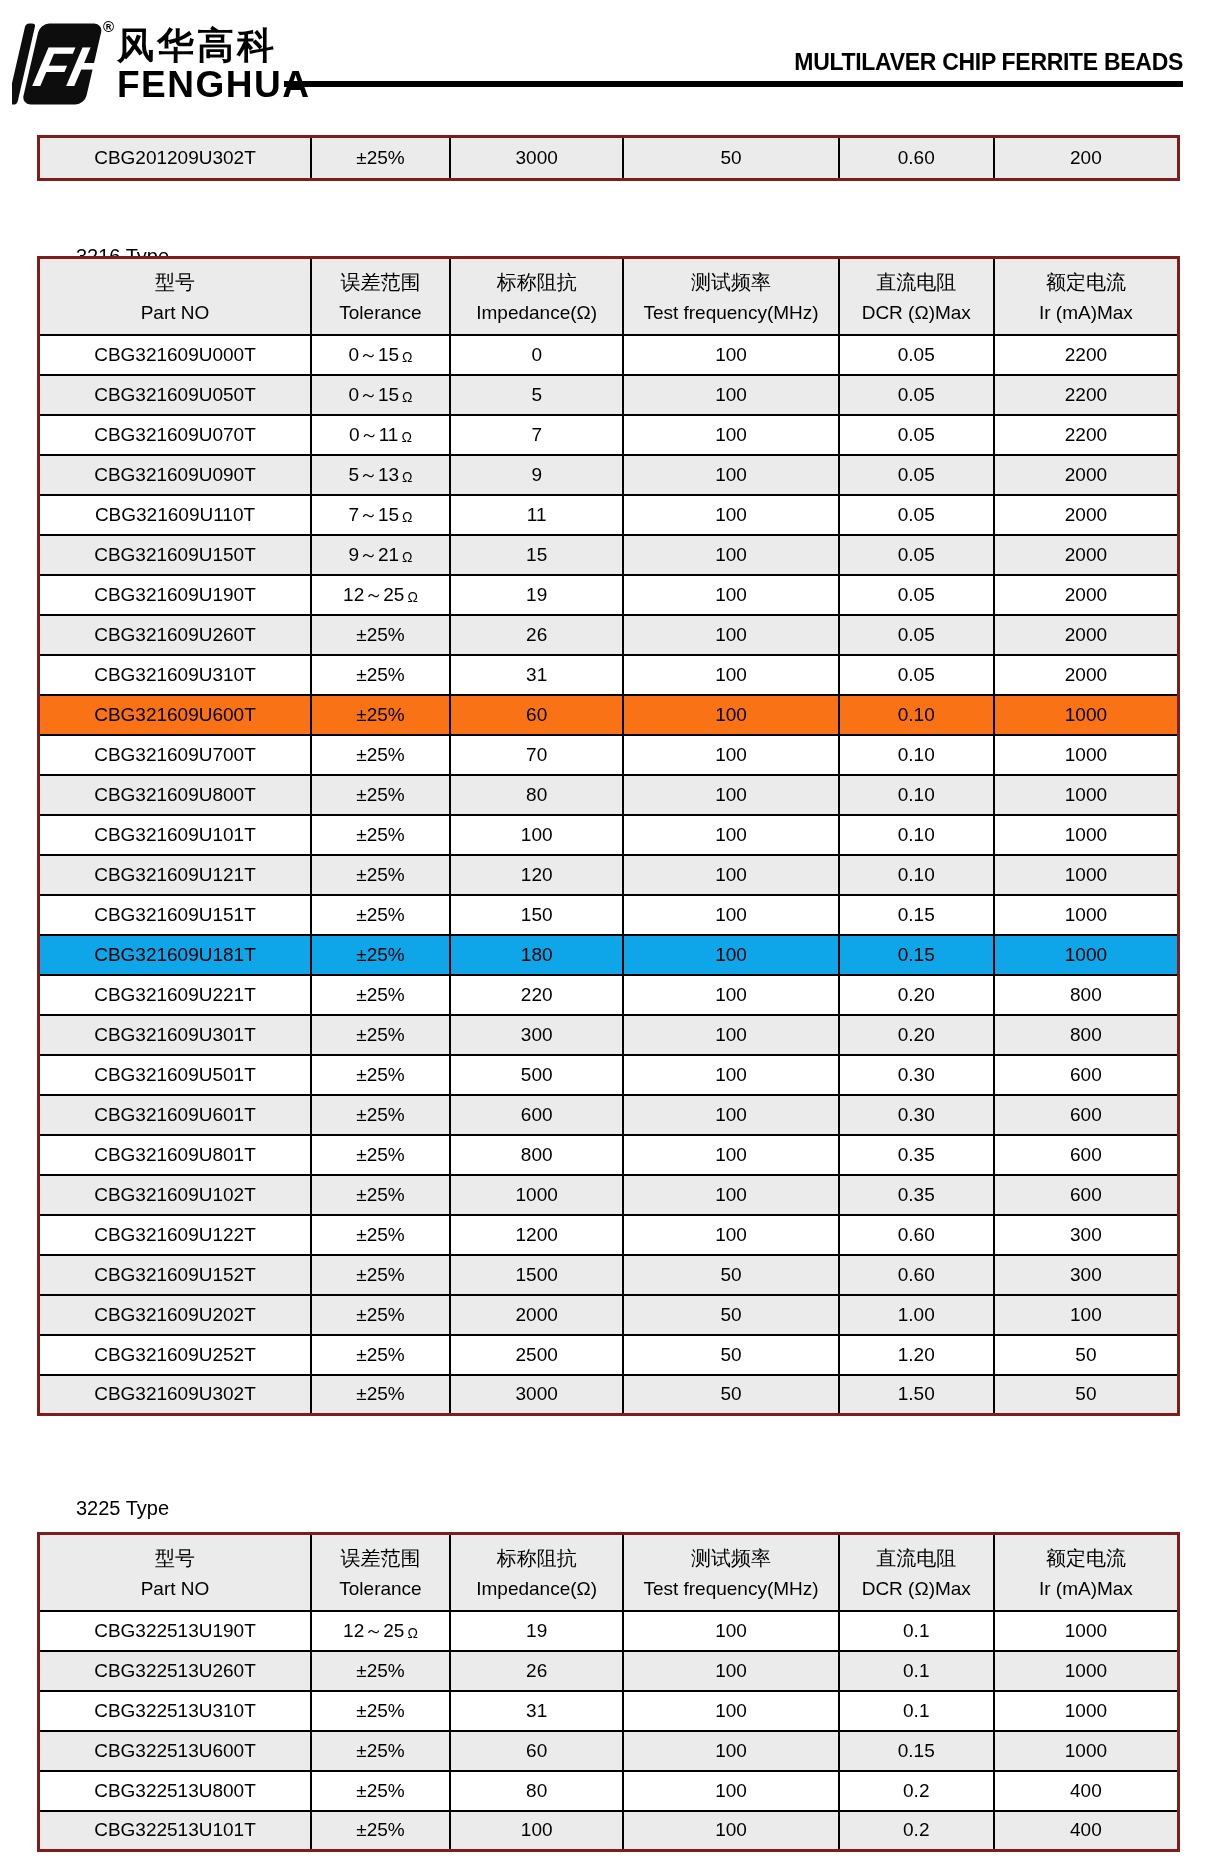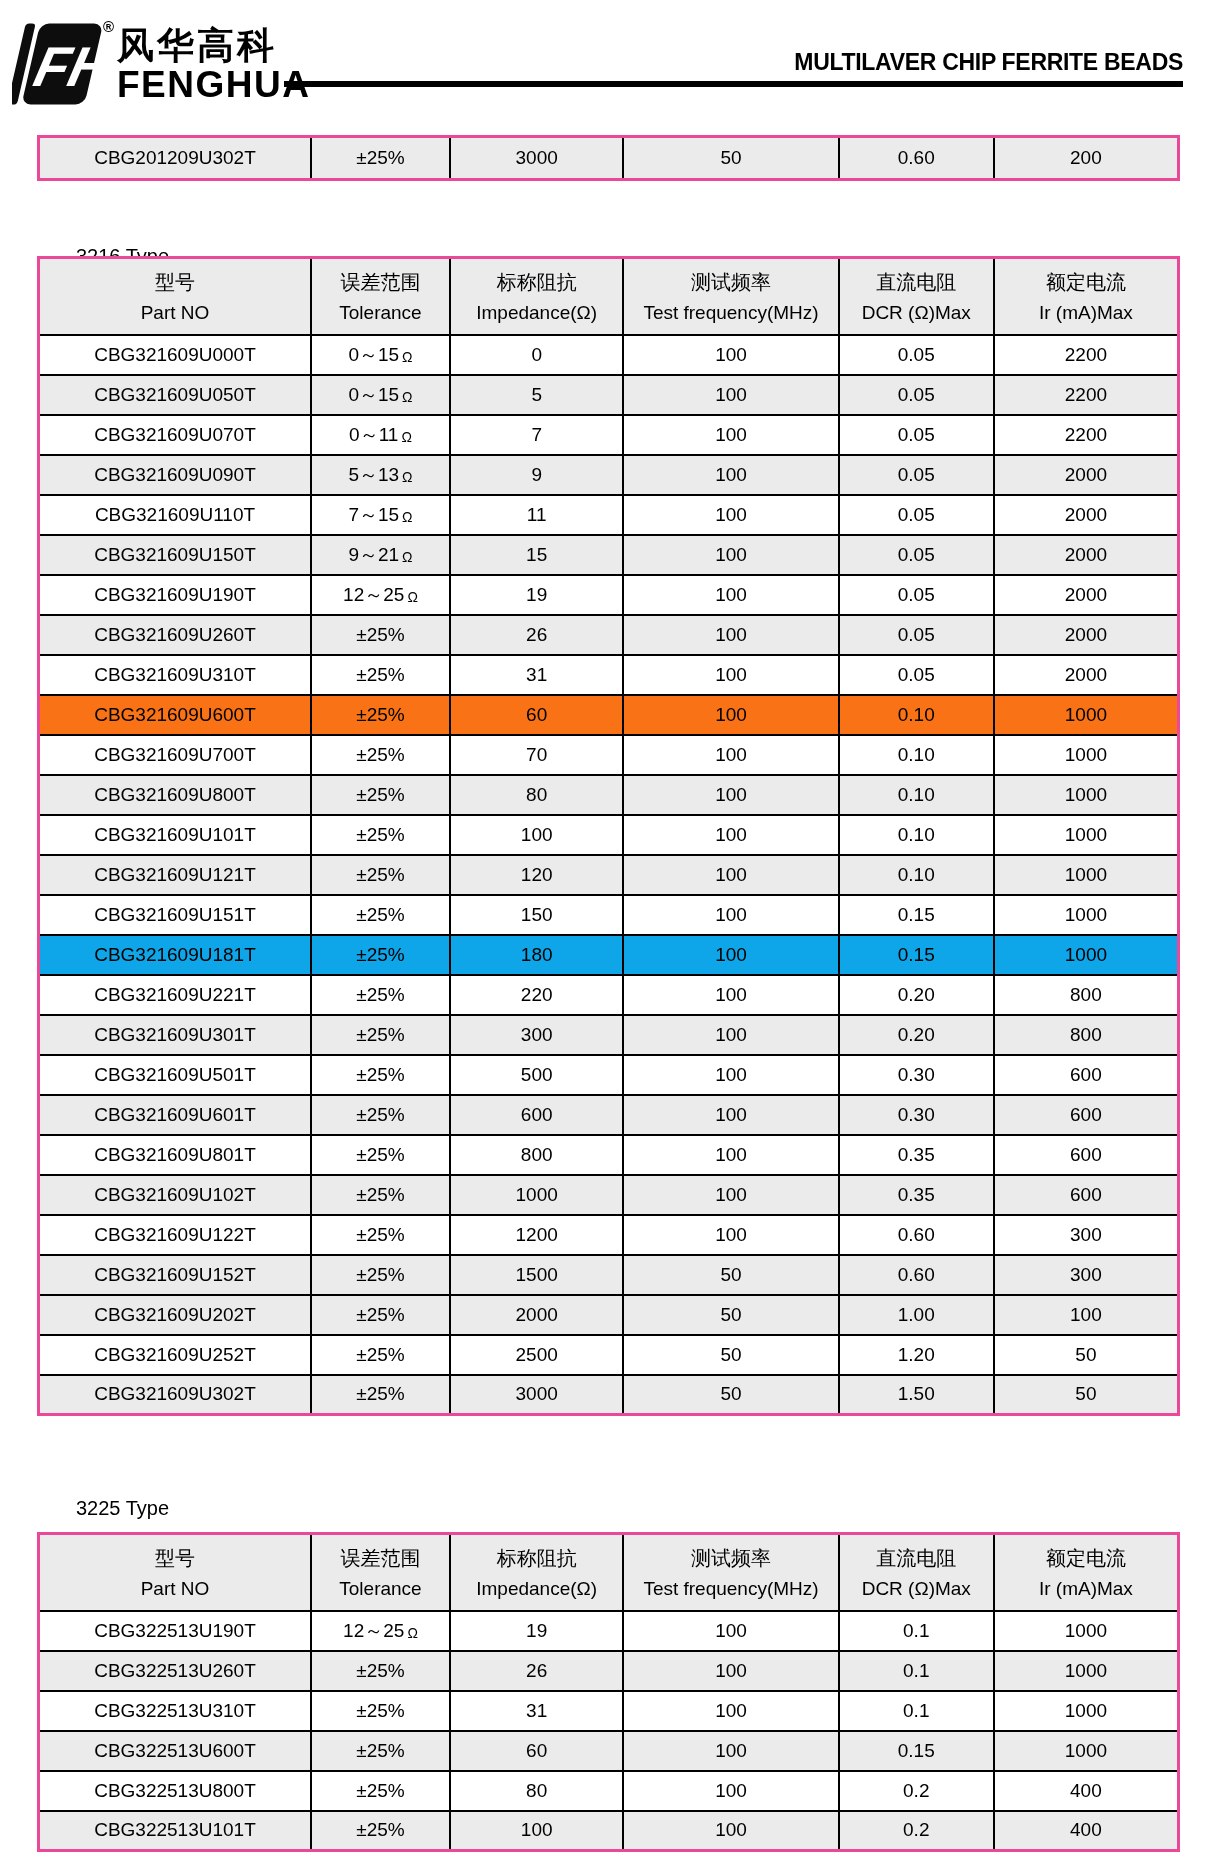--- a/index.html
+++ b/index.html
@@ -25,21 +25,21 @@
   #label-3216 { top:224px;margin-top:20px; }
   #label-3225 { top:1496px; }
 
   
   .tbl-wrap { position:absolute; left:37px; }
   #mount-top  { top:135px; }
   #mount-3216 { top:256px; }
   #mount-3225 { top:1532px; }
 
   table.data { border-collapse:collapse; table-layout:fixed; width:1143px;
-               border:3px solid #ec4899; background:#fff; }
+               border:3px solid #7f1d1d; background:#fff; }
   table.data td, table.data th { border:2px solid #000; text-align:center;
                vertical-align:middle; padding:0; font-size:19px; font-weight:normal; }
   table.data tbody tr { height:40px; }
   table.data thead tr { height:77px; }
   #mount-top table.data tbody tr { height:43px; }
 
   th .hzh { font-size:20px; line-height:26px; padding-top:2px;text-align:center; }
   th .hen { font-size:19px; line-height:26px; padding-top:5px; }
 
   .ohm { font-size:14px; margin-left:3px; position:relative; top:1px; }

